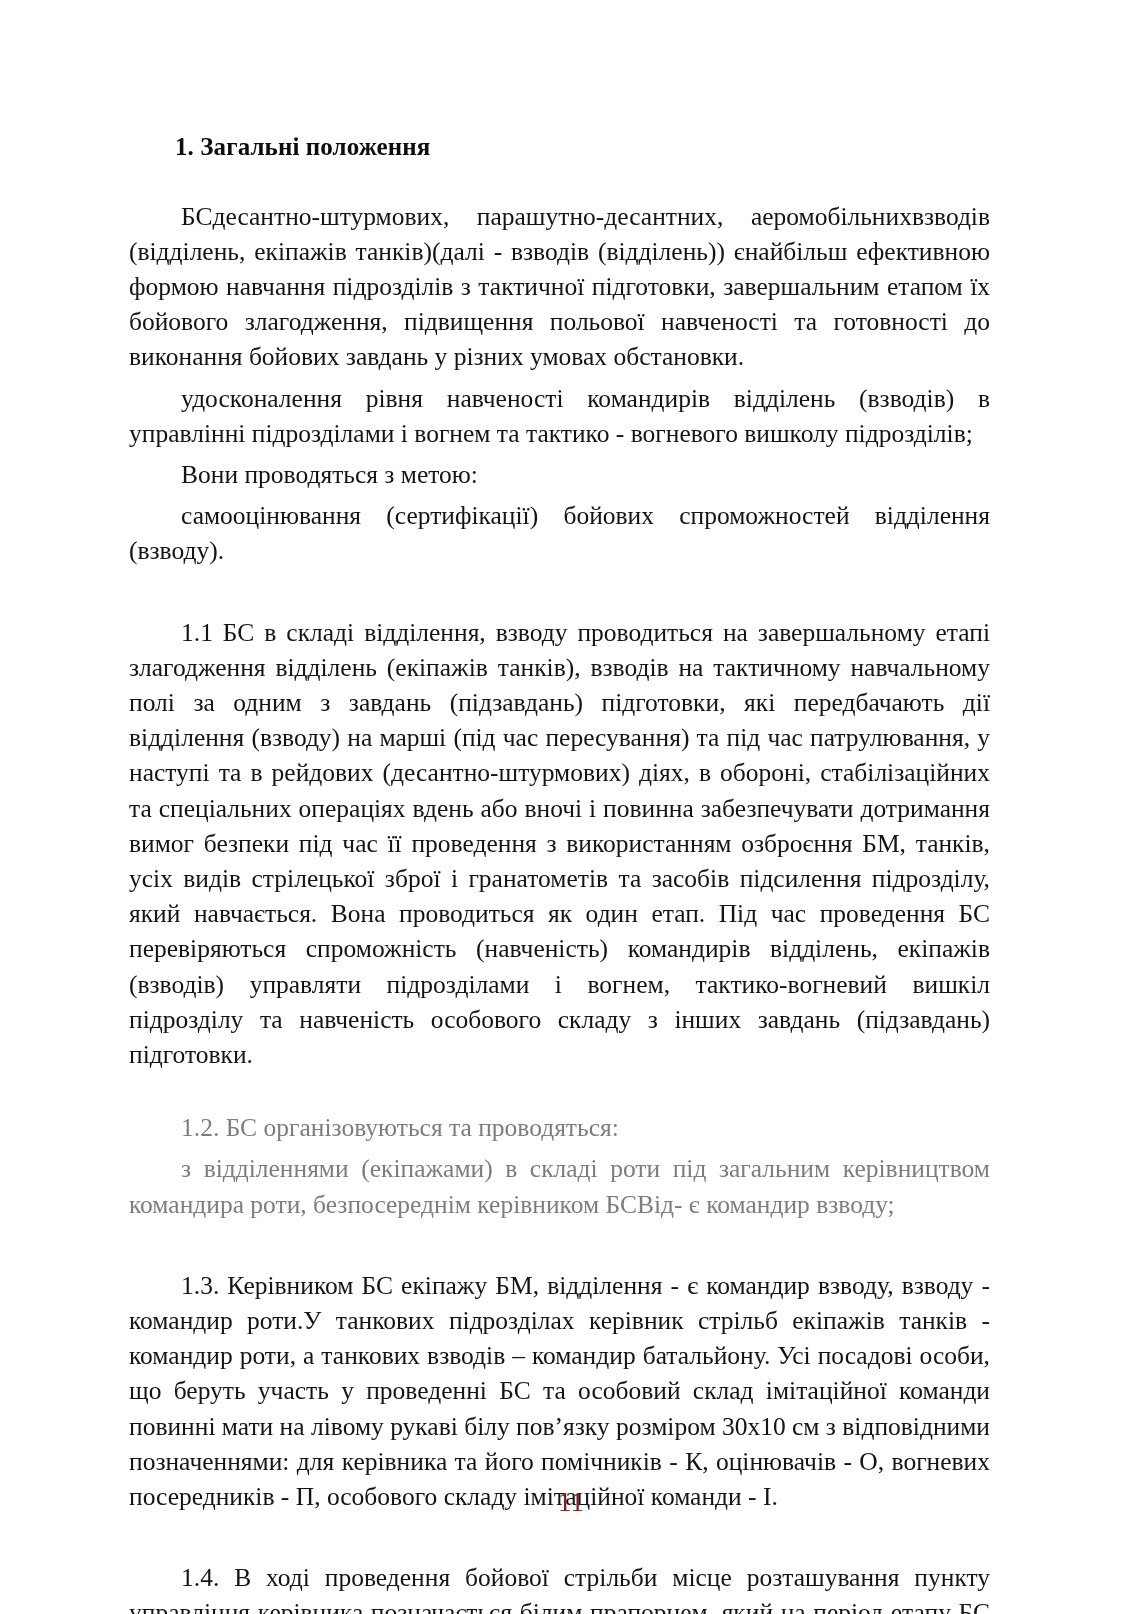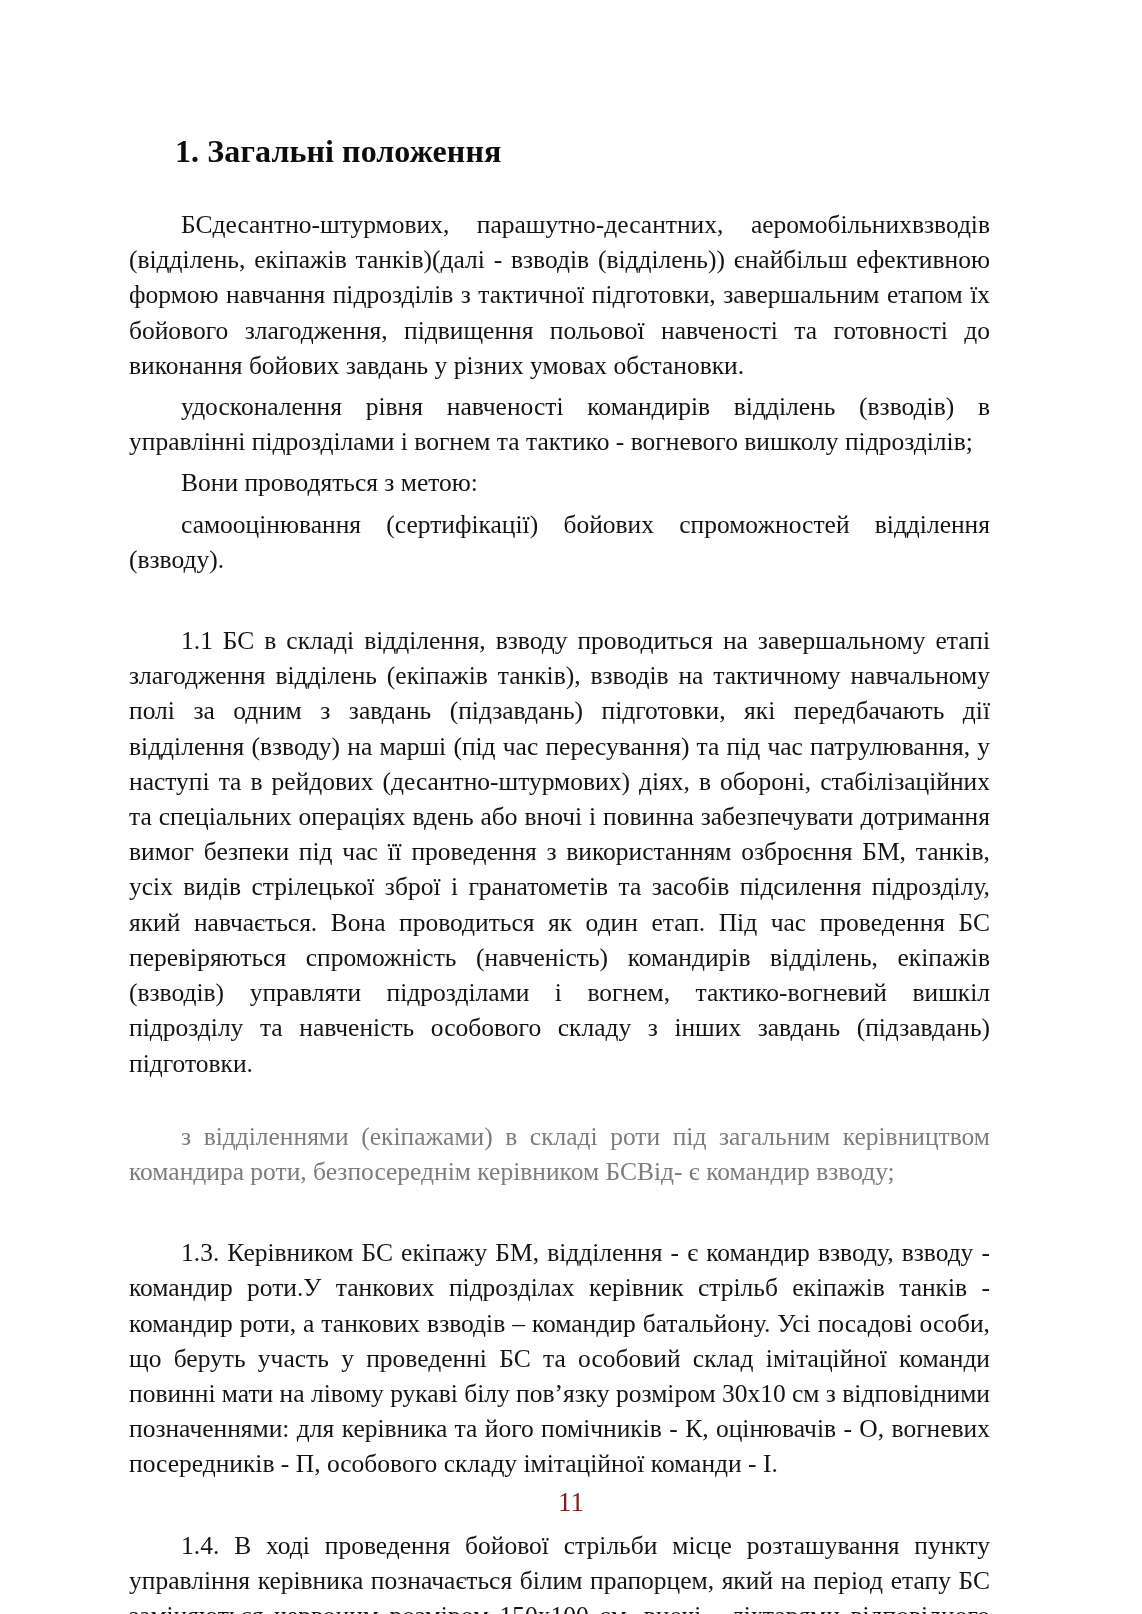--- a/index.html
+++ b/index.html
@@ -23,21 +23,21 @@
   .content {
     position: absolute;
     left: 123px;
     top: 132px;
     width: 873px;
   }
 
   .section-heading {
     font-family: "Liberation Serif", "DejaVu Serif", serif;
     font-weight: bold;
-    font-size: 32px;
+    font-size: 25px;
     line-height: 1.22;
     letter-spacing: 0.1px;
     text-indent: 52px;
     margin: 0 0 36px 0;
     color: #0d0d0d;
   }
 
   p.body {
     margin: 6px;
     font-size: 25.5px;
@@ -84,20 +84,21 @@
     <p class="body">Вони проводяться з метою:</p>
 
     <p class="body">самооцінювання (сертифікації) бойових спроможностей відділення (взводу).</p>
 
     <div class="gap-lg"></div>
 
     <p class="body">1.1 БС в складі відділення, взводу проводиться на завершальному етапі злагодження відділень (екіпажів танків), взводів на тактичному навчальному полі за одним з завдань (підзавдань) підготовки, які передбачають дії відділення (взводу) на марші (під час пересування) та під час патрулювання, у наступі та в рейдових (десантно-штурмових) діях, в обороні, стабілізаційних та спеціальних операціях вдень або вночі і повинна забезпечувати дотримання вимог безпеки під час її проведення з використанням озброєння БМ, танків, усіх видів стрілецької зброї і гранатометів та засобів підсилення підрозділу, який навчається. Вона проводиться як один етап. Під час проведення БС перевіряються спроможність (навченість) командирів відділень, екіпажів (взводів) управляти підрозділами і вогнем,  тактико-вогневий вишкіл підрозділу та навченість особового складу з інших завдань (підзавдань) підготовки.</p>
 
     <div class="gap-md"></div>
 
+    <p class="body faded">1.2. БС організовуються та проводяться:</p>
 
     <p class="body faded">з відділеннями (екіпажами) в складі роти під загальним керівництвом командира роти, безпосереднім керівником БСВід- є командир взводу;</p>
 
 
     <div class="gap-lg"></div>
 
     <p class="body">1.3. Керівником БС екіпажу БМ, відділення - є командир взводу, взводу - командир роти.У танкових підрозділах керівник стрільб екіпажів танків - командир роти, а танкових взводів – командир батальйону. Усі посадові особи, що беруть участь у проведенні БС та особовий склад імітаційної команди повинні мати на лівому рукаві білу пов’язку розміром 30х10 см з відповідними позначеннями: для керівника та його помічників - К, оцінювачів - О, вогневих посередників - П, особового складу імітаційної команди - І.</p>
 
     <div class="gap-lg"></div>
 

